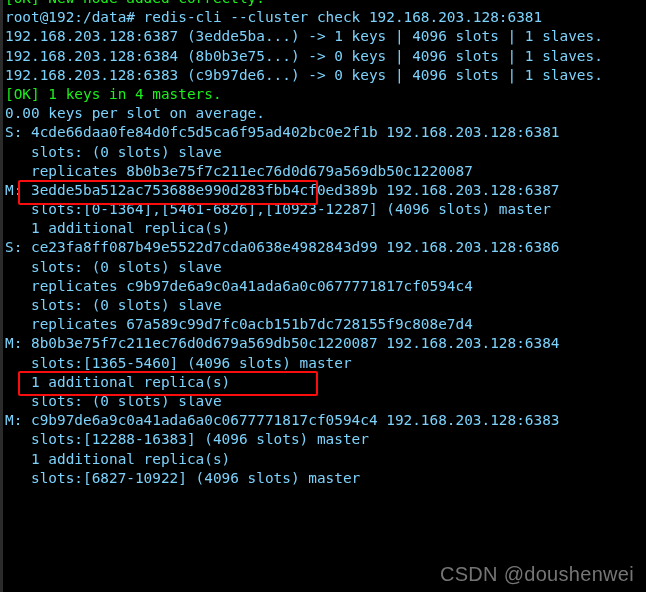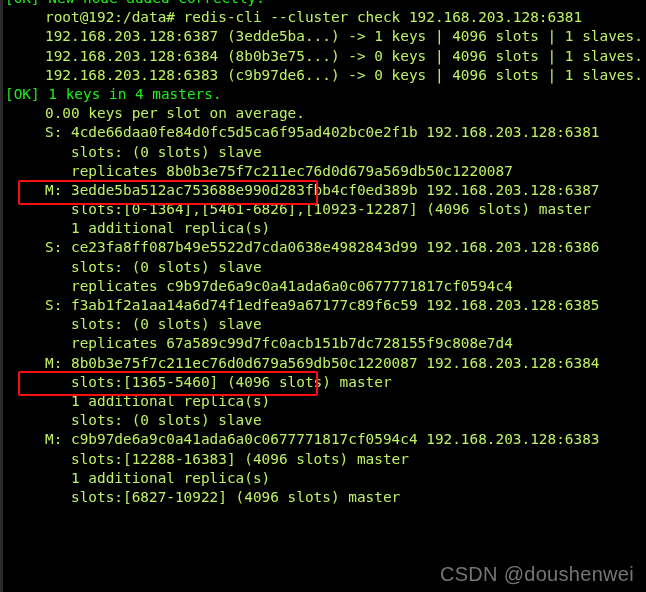--- a/index.html
+++ b/index.html
@@ -45,21 +45,21 @@
   .line {
     height: 19.2px;
     line-height: 19.2px;
     font-size: 14.4px;
     letter-spacing: 0px;
     white-space: pre;
     padding-left: 5px;
     color: #e6e6e6;
     font-family: "DejaVu Sans Mono", "Liberation Mono", monospace;
   }
-  .c-white  { color: #bef264; margin-left: 40px; }
+  .c-white  { color: #7dd3fc; }
   .c-green  { color: #1bf01b; }
 
   
   .hl-box {
     position: absolute;
     border: 2px solid #fc0d0d;
     border-radius: 2px;
     background: transparent;
     pointer-events: none;
     z-index: 2;
@@ -95,21 +95,20 @@
       <div class="line c-white">0.00 keys per slot on average.</div>
       <div class="line c-white">S: 4cde66daa0fe84d0fc5d5ca6f95ad402bc0e2f1b 192.168.203.128:6381</div>
       <div class="line c-white">   slots: (0 slots) slave</div>
       <div class="line c-white">   replicates 8b0b3e75f7c211ec76d0d679a569db50c1220087</div>
       <div class="line c-white">M: 3edde5ba512ac753688e990d283fbb4cf0ed389b 192.168.203.128:6387</div>
       <div class="line c-white">   slots:[0-1364],[5461-6826],[10923-12287] (4096 slots) master</div>
       <div class="line c-white">   1 additional replica(s)</div>
       <div class="line c-white">S: ce23fa8ff087b49e5522d7cda0638e4982843d99 192.168.203.128:6386</div>
       <div class="line c-white">   slots: (0 slots) slave</div>
       <div class="line c-white">   replicates c9b97de6a9c0a41ada6a0c0677771817cf0594c4</div>
-      <div class="line c-white">S: f3ab1f2a1aa14a6d74f1edfea9a67177c89f6c59 192.168.203.128:6385</div>
       <div class="line c-white">   slots: (0 slots) slave</div>
       <div class="line c-white">   replicates 67a589c99d7fc0acb151b7dc728155f9c808e7d4</div>
       <div class="line c-white">M: 8b0b3e75f7c211ec76d0d679a569db50c1220087 192.168.203.128:6384</div>
       <div class="line c-white">   slots:[1365-5460] (4096 slots) master</div>
       <div class="line c-white">   1 additional replica(s)</div>
       <div class="line c-white">   slots: (0 slots) slave</div>
       <div class="line c-white">M: c9b97de6a9c0a41ada6a0c0677771817cf0594c4 192.168.203.128:6383</div>
       <div class="line c-white">   slots:[12288-16383] (4096 slots) master</div>
       <div class="line c-white">   1 additional replica(s)</div>
       <div class="line c-white">   slots:[6827-10922] (4096 slots) master</div>

